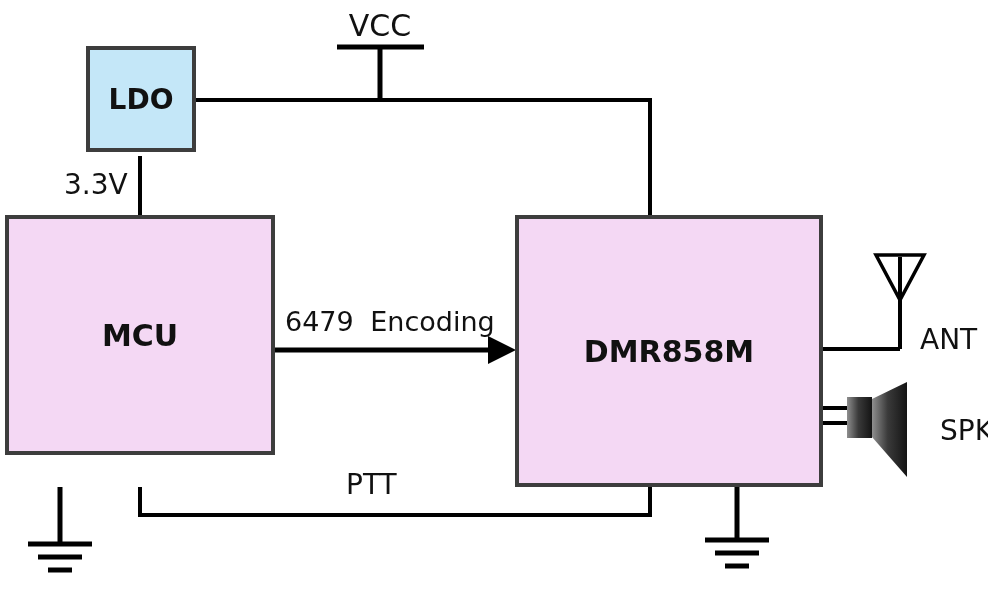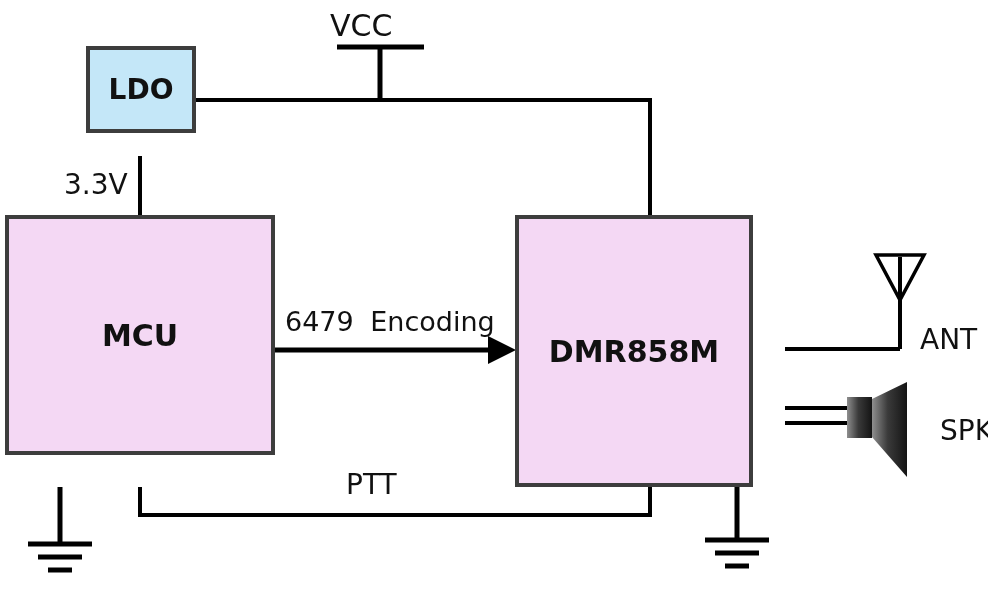--- a/index.html
+++ b/index.html
@@ -28,41 +28,41 @@
   .block{
     position:absolute;
     display:flex;
     align-items:center;
     justify-content:center;
     border:4px solid var(--block_border);
     font-weight:bold;
     color:#111;
   }
   .block-ldo{
-    left:86px;top:46px;width:110px;height:87px;
+    left:86px;top:46px;width:110px;height:106px;
     background:var(--ldo_fill);
     font-size:28px;
   }
   .block-mcu{
     left:5px;top:215px;width:270px;height:240px;
     background:var(--block_fill);
     font-size:30px;
   }
   .block-dmr{
-    left:515px;top:215px;width:238px;height:272px;
+    left:515px;top:215px;width:308px;height:272px;
     background:var(--block_fill);
     font-size:30px;
   }
   .lbl{
     position:absolute;
     color:#111;
     font-size:28px;
     white-space:nowrap;
   }
-  .lbl-vcc{left:330px;top:8px;width:100px;text-align:left;font-size:30px;}
+  .lbl-vcc{left:330px;top:8px;width:100px;text-align:center;font-size:30px;}
   .lbl-33v{left:64px;top:168px;}
   .lbl-encoding{left:285px;top:306px;font-size:27px;word-spacing:8px;}
   .lbl-ptt{left:346px;top:468px;}
   .lbl-ant{left:920px;top:323px;}
   .lbl-spk{left:918px;top:414px;margin-left:22px;}
 </style>
 </head>
 <body>
 
 <div class="canvas">

